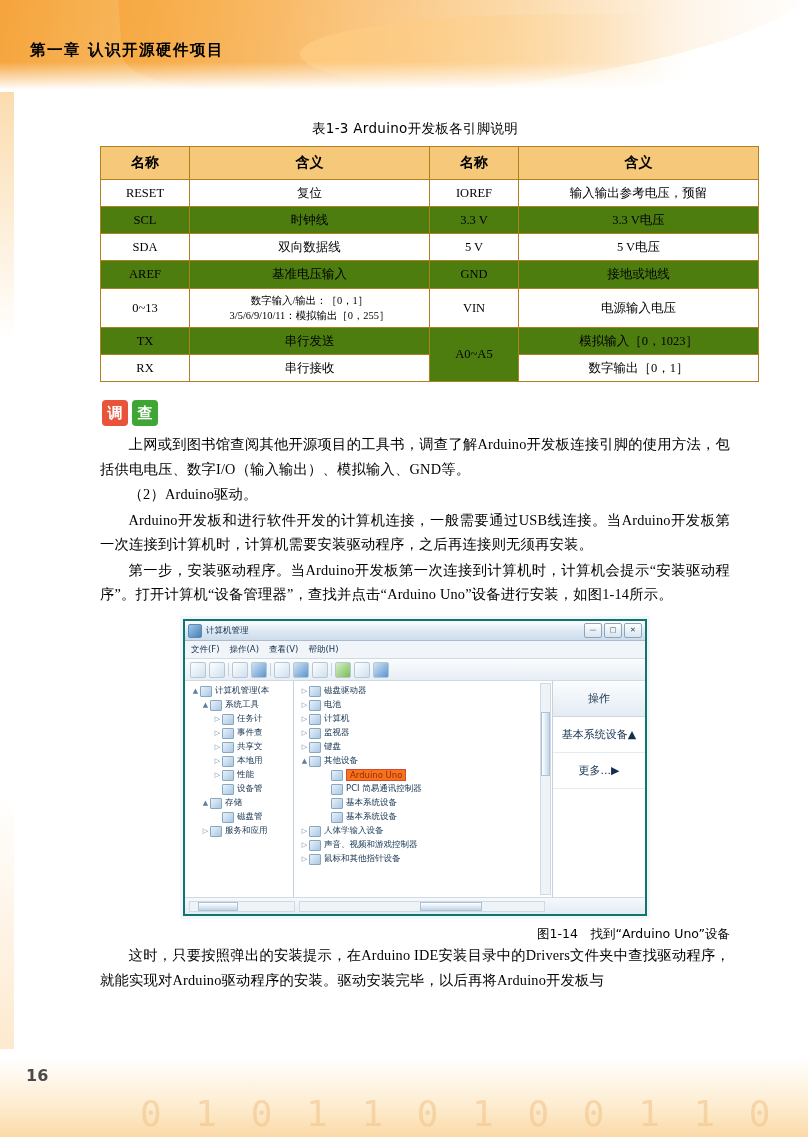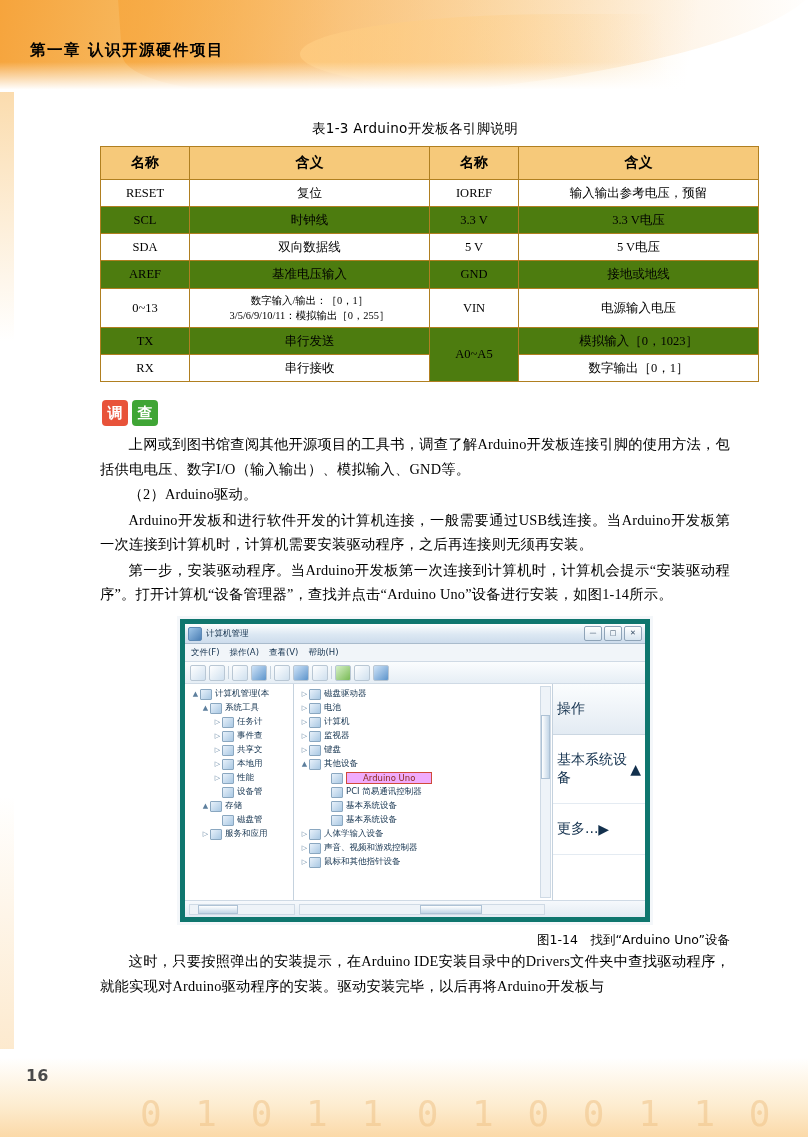--- a/index.html
+++ b/index.html
@@ -186,21 +186,21 @@
   p.indent { text-indent: 2em; }
 
   
   .figure-wrap {
     margin: 12px 0 4px 0;
     display: flex;
     justify-content: center;
   }
   .win {
     width: 460px;
-    border: 5px solid #0f766e;
+    border: 2px solid #0f766e;
     background: #eef3f8;
     font-family: "DejaVu Sans", "Liberation Sans", sans-serif;
     font-size: 8.5px;
     color: #12304d;
     box-shadow: 0 0 0 3px #f4f7fa;
   }
   .win-title {
     height: 19px;
     display: flex;
     align-items: center;
@@ -301,22 +301,22 @@
   .tree-row .ico {
     width: 10px; height: 9px;
     margin-right: 3px;
     border: 1px solid #8aa7c0;
     background: linear-gradient(135deg,#e8f1fa,#a9c8e3);
     border-radius: 1px;
     flex: none;
   }
   .tree-row.sel .lbl {
     border: 1px solid #d04a3a;
-    background: #f0abfc;
-    padding: 0 16px;
+    background: #f97316;
+    padding: 0 3px;
     color: #8a2b1c;
   }
   .indent1 { padding-left: 4px; }
   .indent2 { padding-left: 14px; }
   .indent3 { padding-left: 26px; }
   .scrollbar-v {
     position: absolute;
     top: 2px; right: 1px; bottom: 2px;
     width: 9px;
     background: #eef3f8;
@@ -345,23 +345,23 @@
     position: relative;
   }
   .hscroll .thumb {
     position: absolute; top: 0; bottom: 0; left: 8px; width: 38px;
     background: linear-gradient(180deg,#ffffff,#c3d6e7);
     border: 1px solid #aec2d5;
   }
   .right-item {
     display: flex;
     align-items: center;
-    justify-content: flex-start;
-    font-size: 14px;
-    padding: 16px 4px;
+    justify-content: center;
+    font-size: 11px;
+    padding: 10px 4px;
     border-bottom: 1px solid #e4ebf2;
   }
   .right-item.head {
     background: linear-gradient(180deg,#fbfdfe,#e3ebf3);
     border-bottom: 1px solid #cbd7e2;
   }
 
   .figure-caption {
     text-align: right;
     font-size: 12.5px;

